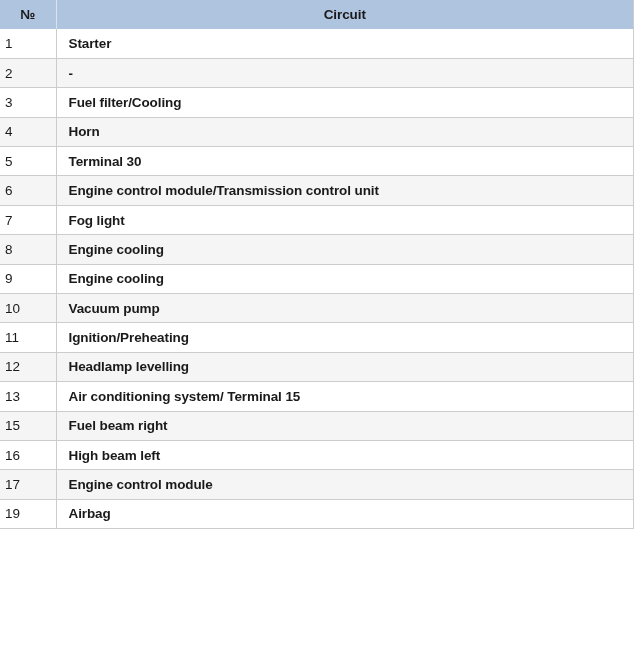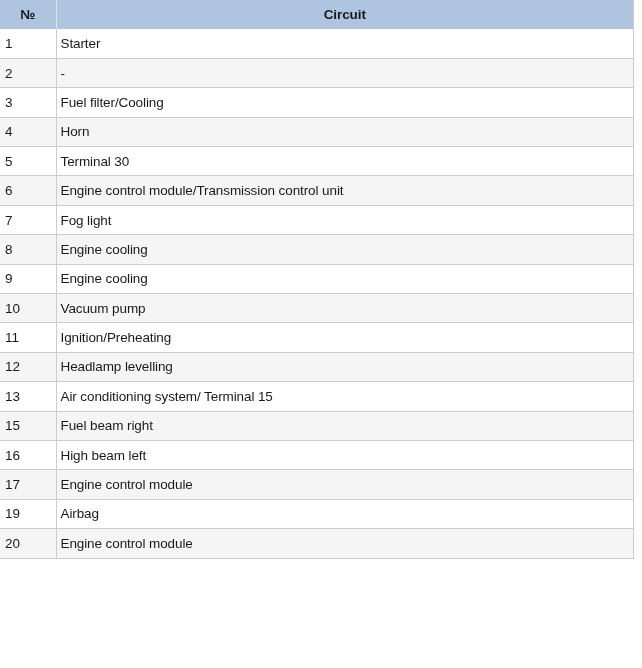--- a/index.html
+++ b/index.html
@@ -44,21 +44,22 @@
     font-size: 13.5px;
     vertical-align: middle;
     border-bottom: 1px solid var(--border);
     letter-spacing: -0.1px;
     white-space: nowrap;
     overflow: hidden;
   }
   tbody td.num-cell { padding-left: 5px; }
   tbody td.circuit-cell {
     border-left: 1px solid var(--border);
-    padding-left: 4px;
+    padding-left: 12px;
+    font-weight: bold;
   }
   tbody tr:nth-child(even) { background: var(--row-alt-bg); }
   tbody tr:nth-child(odd) { background: var(--row-bg); }
 </style>
 </head>
 <body>
 
 <table class="circuit-table">
   <colgroup>
     <col class="col-num">
@@ -132,18 +133,14 @@
         <td class="circuit-cell">High beam left</td>
       </tr>
       <tr>
         <td class="num-cell">17</td>
         <td class="circuit-cell">Engine control module</td>
       </tr>
       <tr>
         <td class="num-cell">19</td>
         <td class="circuit-cell">Airbag</td>
       </tr>
-      <tr>
-        <td class="num-cell">20</td>
-        <td class="circuit-cell">Engine control module</td>
-      </tr>
     </tbody>
 </table>
 
 </body></html>

